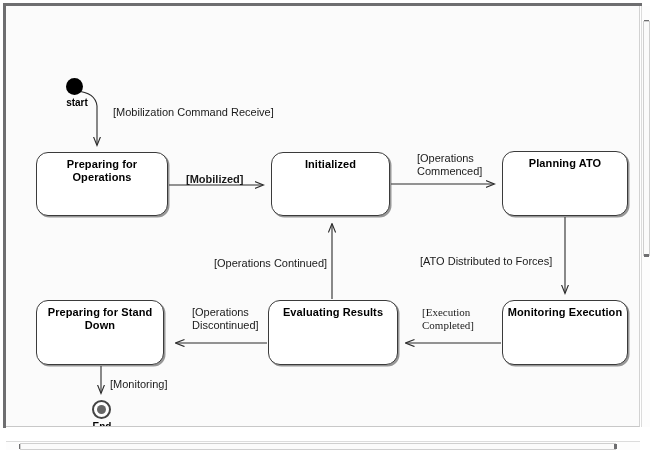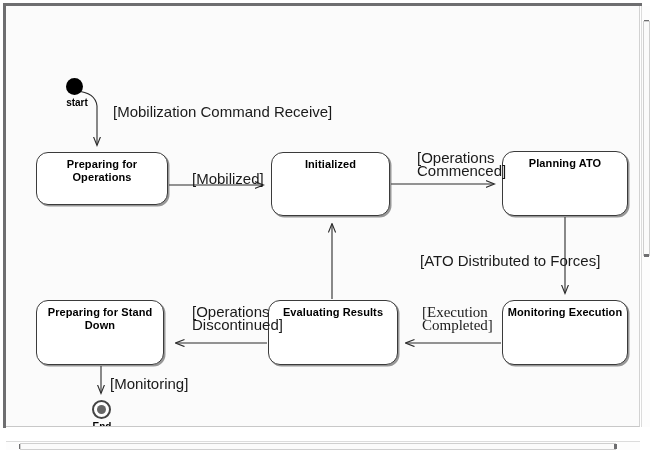--- a/index.html
+++ b/index.html
@@ -151,21 +151,21 @@
     top: 5px;
     text-align: center;
     font-size: 11px;
     font-weight: bold;
     color: #000000;
     line-height: 13px;
     letter-spacing: 0.1px;
   }
 
   
-  #state-preparing-operations { left: 30px;  top: 146px; width: 132px; height: 53px; }
+  #state-preparing-operations { left: 30px;  top: 146px; width: 132px; height: 64px; }
   #state-initialized          { left: 265px; top: 146px; width: 119px; height: 64px; padding-left: 44px; }
   #state-planning-ato         { left: 496px; top: 145px; width: 126px; height: 65px; padding-left: 44px; }
   #state-monitoring-execution { left: 496px; top: 294px; width: 126px; height: 65px; }
   #state-evaluating-results   { left: 262px; top: 294px; width: 130px; height: 65px; }
   #state-preparing-standdown  { left: 30px;  top: 294px; width: 128px; height: 65px; }
 
   
   .start-node {
     position: absolute;
     left: 60px;
@@ -213,27 +213,27 @@
     width: 50px;
     text-align: center;
     font-size: 10px;
     font-weight: bold;
     color: #000000;
   }
 
   
   .guard {
     position: absolute;
-    font-size: 15px;
+    font-size: 11px;
     color: #1a1a1a;
     line-height: 12.5px;
     white-space: pre-line;
   }
   #guard-mobilization-command { left: 107px; top: 100px; }
-  #guard-mobilized            { left: 186px; top: 167px; }
+  #guard-mobilized            { left: 180px; top: 167px; font-weight: bold; }
   #guard-operations-commenced { left: 411px; top: 146px; }
   #guard-ato-distributed      { left: 414px; top: 249px; text-align: right; }
   #guard-operations-continued { left: 208px; top: 251px; }
   #guard-execution-completed  { left: 416px; top: 300px; font-family: Liberation Serif, serif; }
   #guard-operations-discont   { left: 186px; top: 300px; }
   #guard-demobilized          { left: 104px; top: 372px; }
 </style>
 </head>
 <body>
 
@@ -308,20 +308,21 @@
       <div class="guard" id="guard-mobilized">[Mobilized]</div>
 
       <div class="guard" id="guard-operations-commenced">[Operations
 Commenced]</div>
 
       <div class="guard" id="guard-ato-distributed">[ATO Distributed to Forces]</div>
 
       <div class="guard" id="guard-execution-completed">[Execution
 Completed]</div>
 
+      <div class="guard" id="guard-operations-continued">[Operations Continued]</div>
 
       <div class="guard" id="guard-operations-discont">[Operations
 Discontinued]</div>
 
       <div class="guard" id="guard-demobilized">[Monitoring]</div>
 
     </div>
   </div>
 
   <div class="vscroll">

